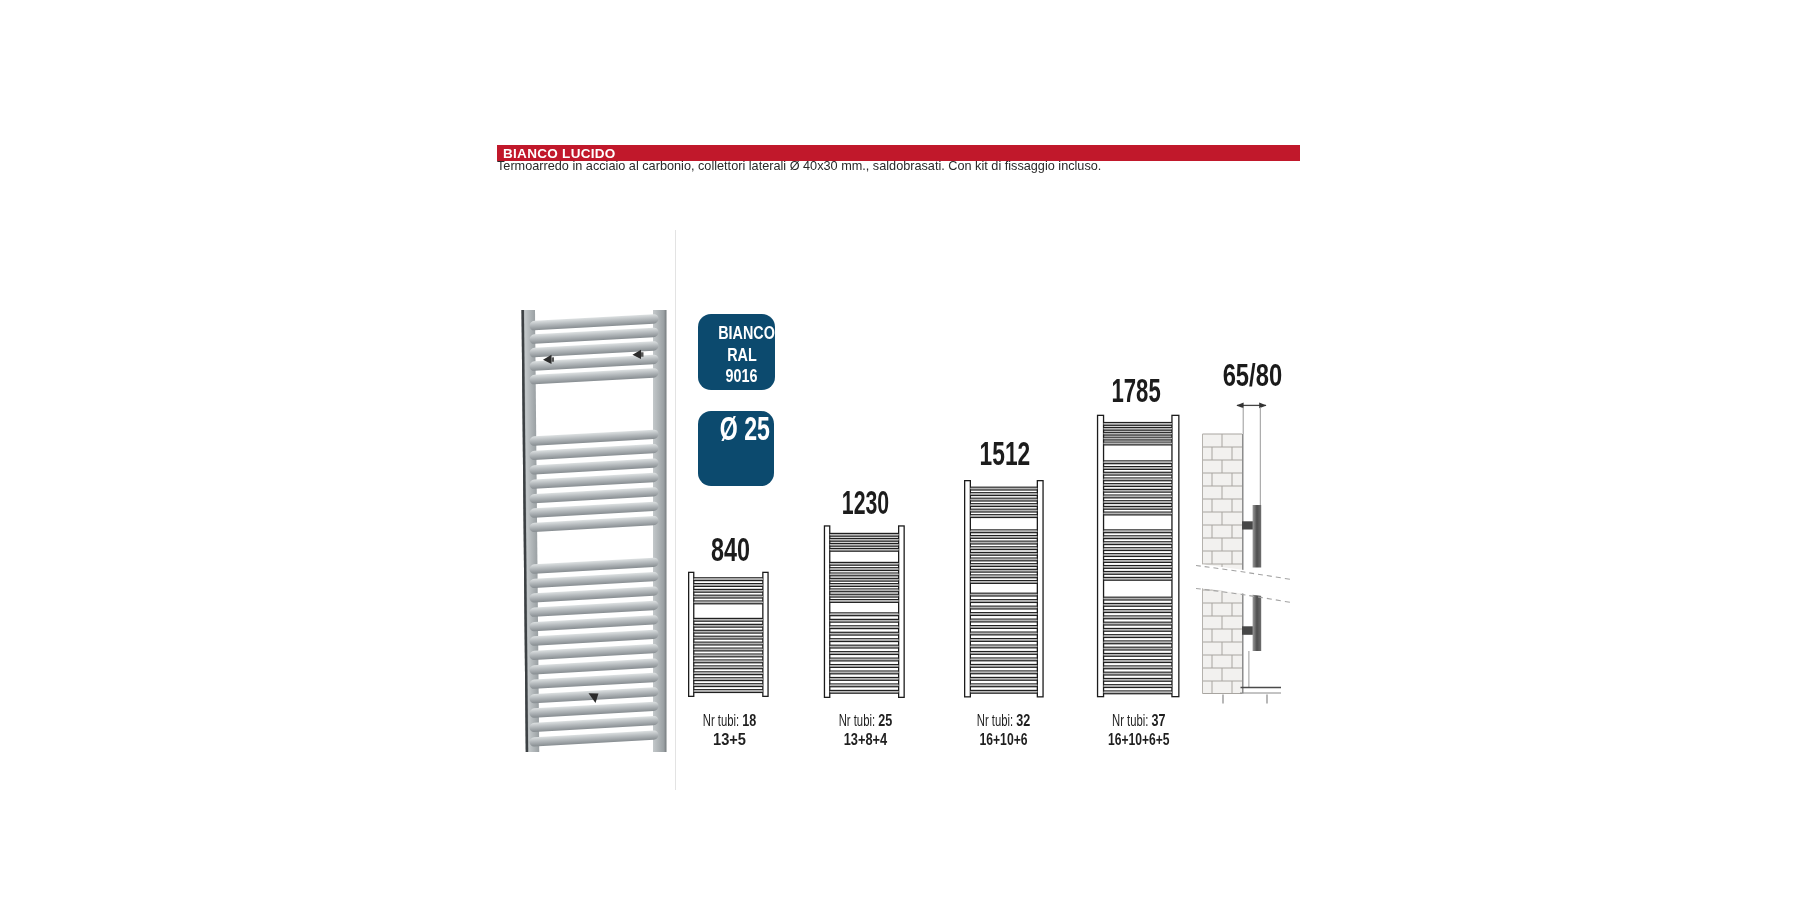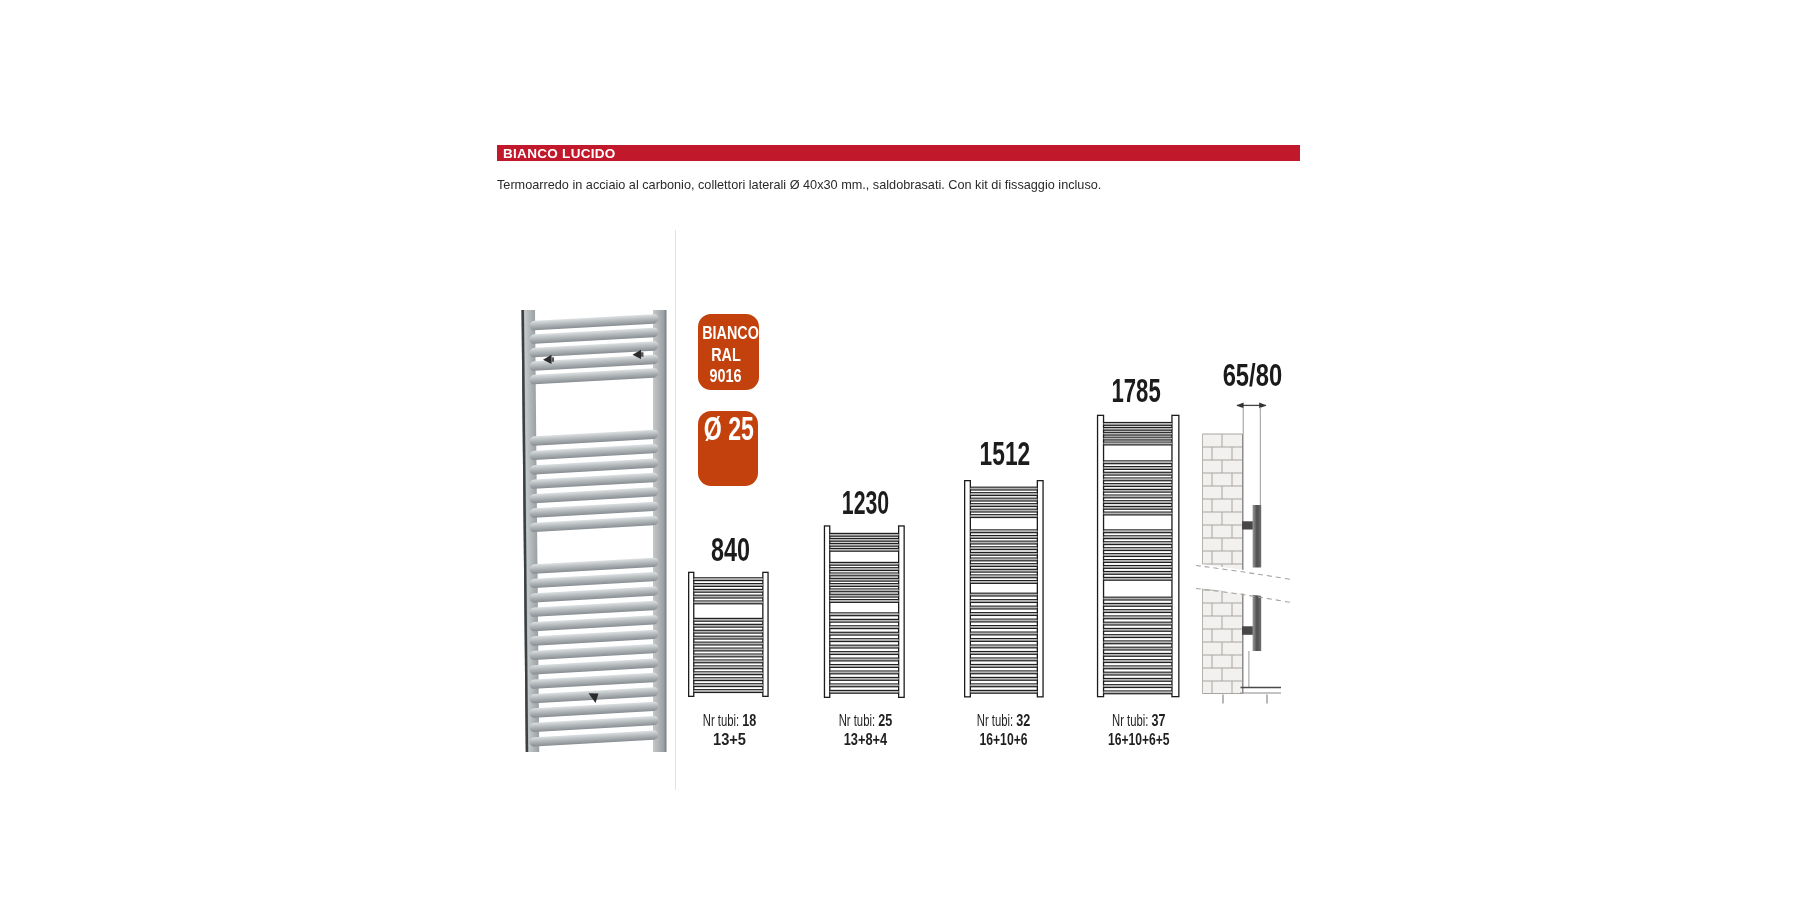--- a/index.html
+++ b/index.html
@@ -1,22 +1,22 @@
 <!DOCTYPE html>
 <html><head><meta charset="utf-8"><style>
 html,body{margin:0;padding:0;background:#fff;}
 .page{position:relative;width:1800px;height:900px;background:#ffffff;
   font-family:"Liberation Sans",sans-serif;overflow:hidden;filter:blur(0px);}
 .abs{position:absolute;}
-.badge{white-space:nowrap;background:#c2410c;border-radius:13px;color:#fff;font-weight:bold;text-align:center;}
+.badge{white-space:nowrap;background:#0c4a6e;border-radius:13px;color:#fff;font-weight:bold;text-align:center;padding-left:16px;}
 </style></head><body>
 <div class="page">
 <div class="abs" style="left:496.7px;top:145.3px;width:803.3px;height:16.1px;background:#c1182b;"></div>
 <div class="abs" style="left:503px;top:146.5px;font-size:13.5px;font-weight:bold;color:#fff;letter-spacing:0.3px;line-height:14px;">BIANCO LUCIDO</div>
-<div class="abs" style="left:497px;top:178px;font-size:12.7px;color:#2a2a2a;line-height:14px;">Termoarredo in acciaio al carbonio, collettori laterali Ø 40x30 mm., saldobrasati. Con kit di fissaggio incluso.</div>
+<div class="abs" style="left:497px;top:159px;font-size:12.7px;color:#2a2a2a;line-height:14px;">Termoarredo in acciaio al carbonio, collettori laterali Ø 40x30 mm., saldobrasati. Con kit di fissaggio incluso.</div>
 <svg class="abs" style="left:505px;top:300px;" width="180" height="465" viewBox="505 300 180 465">
 <defs>
 <linearGradient id="tg" x1="0" y1="0" x2="0" y2="1">
  <stop offset="0" stop-color="#dde1e2"></stop>
           <stop offset="0.45" stop-color="#b5babd"></stop>
           <stop offset="1" stop-color="#878d91"></stop>
 </linearGradient>
 <linearGradient id="bg1" x1="0" y1="0" x2="1" y2="0">
  <stop offset="0" stop-color="#63686b"></stop>
           <stop offset="0.25" stop-color="#c3c8ca"></stop>

